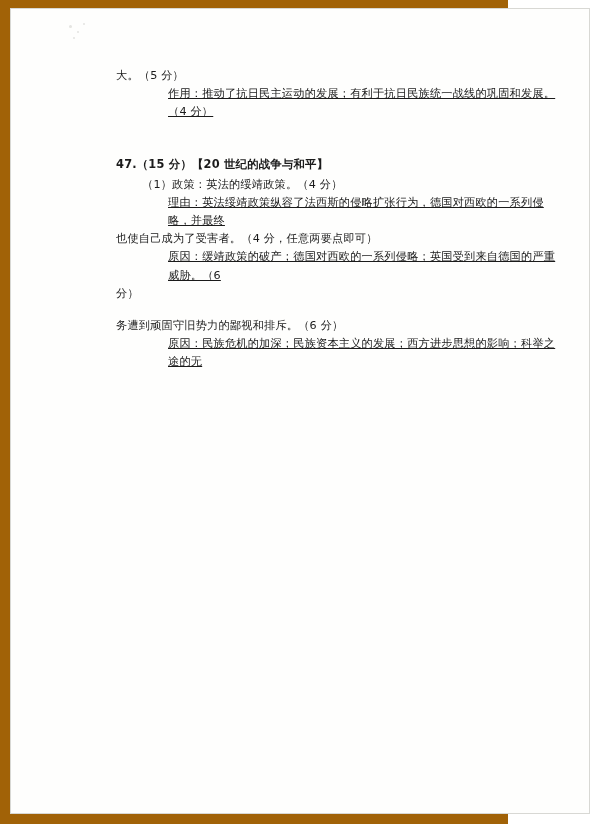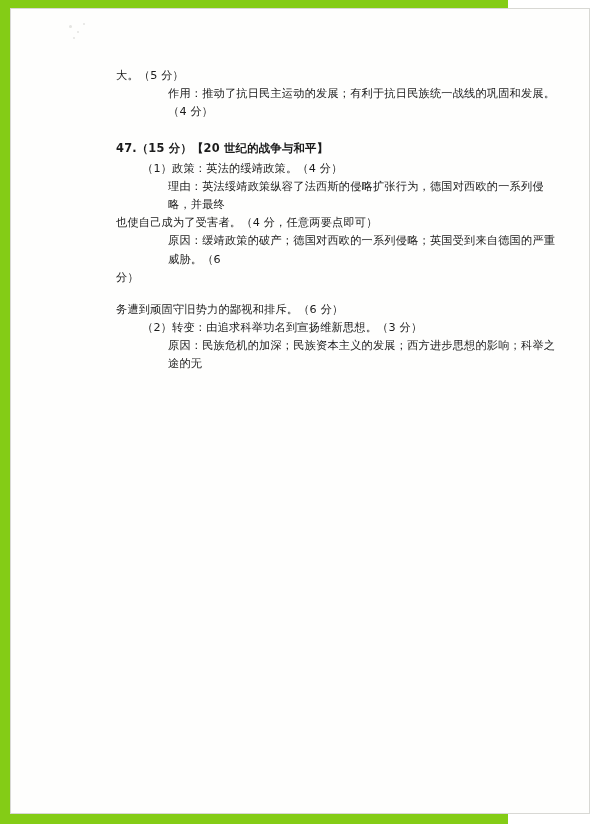--- a/index.html
+++ b/index.html
@@ -10,21 +10,21 @@
   body {
     width: 600px;
     height: 824px;
     font-family: "DejaVu Sans", "Liberation Sans", sans-serif;
     overflow: hidden;
   }
   #page {
     position: relative;
     width: 508px;
     height: 824px;
-    background: #84cc16;
+    background: #a16207;
     box-sizing: border-box;
   }
   
   #paper {
     position: absolute;
     left: 10px;
     top: 8px;
     width: 580px;
     height: 806px;
     background: #fefefd;
@@ -45,25 +45,25 @@
     top: 58px;
     width: 440px;
     color: #1b1b1b;
     font-size: 11.2px;
     line-height: 1.62;
     letter-spacing: .2px;
   }
   .blk { margin-bottom: 2px; }
   .line { white-space: pre-wrap; }
   .ind2 { padding-left: 26px; }
-  .ind3 { padding-left: 52px; }
+  .ind3 { padding-left: 52px; text-decoration: underline; }
   .hang0 { padding-left: 0; }
   .head {
     font-weight: bold;
-    margin-top: 10px;
+    margin-top: 26px;
     margin-bottom: 2px;
     font-size: 11.4px;
   }
   .spacer-sm { height: 6px; }
   .spacer-md { height: 12px; }
 </style>
 </head>
 <body>
 
 <div id="page">
@@ -89,19 +89,18 @@
         <div class="line ind3">理由：英法绥靖政策纵容了法西斯的侵略扩张行为，德国对西欧的一系列侵略，并最终</div>
         <div class="line hang0">也使自己成为了受害者。（4 分，任意两要点即可）</div>
         <div class="line ind3">原因：缓靖政策的破产；德国对西欧的一系列侵略；英国受到来自德国的严重威胁。（6</div>
         <div class="line hang0">分）</div>
       </div>
 
       <div class="spacer-md"></div>
 
       <div class="blk">
         <div class="line hang0">务遭到顽固守旧势力的鄙视和排斥。（6 分）</div>
-        <div class="line ind2">（2）转变：由追求科举功名到宣扬维新思想。（3 分）</div>
         <div class="line ind3">原因：民族危机的加深；民族资本主义的发展；西方进步思想的影响；科举之途的无</div>
       </div>
 
     </div>
   </div>
 </div>
 
 </body></html>

